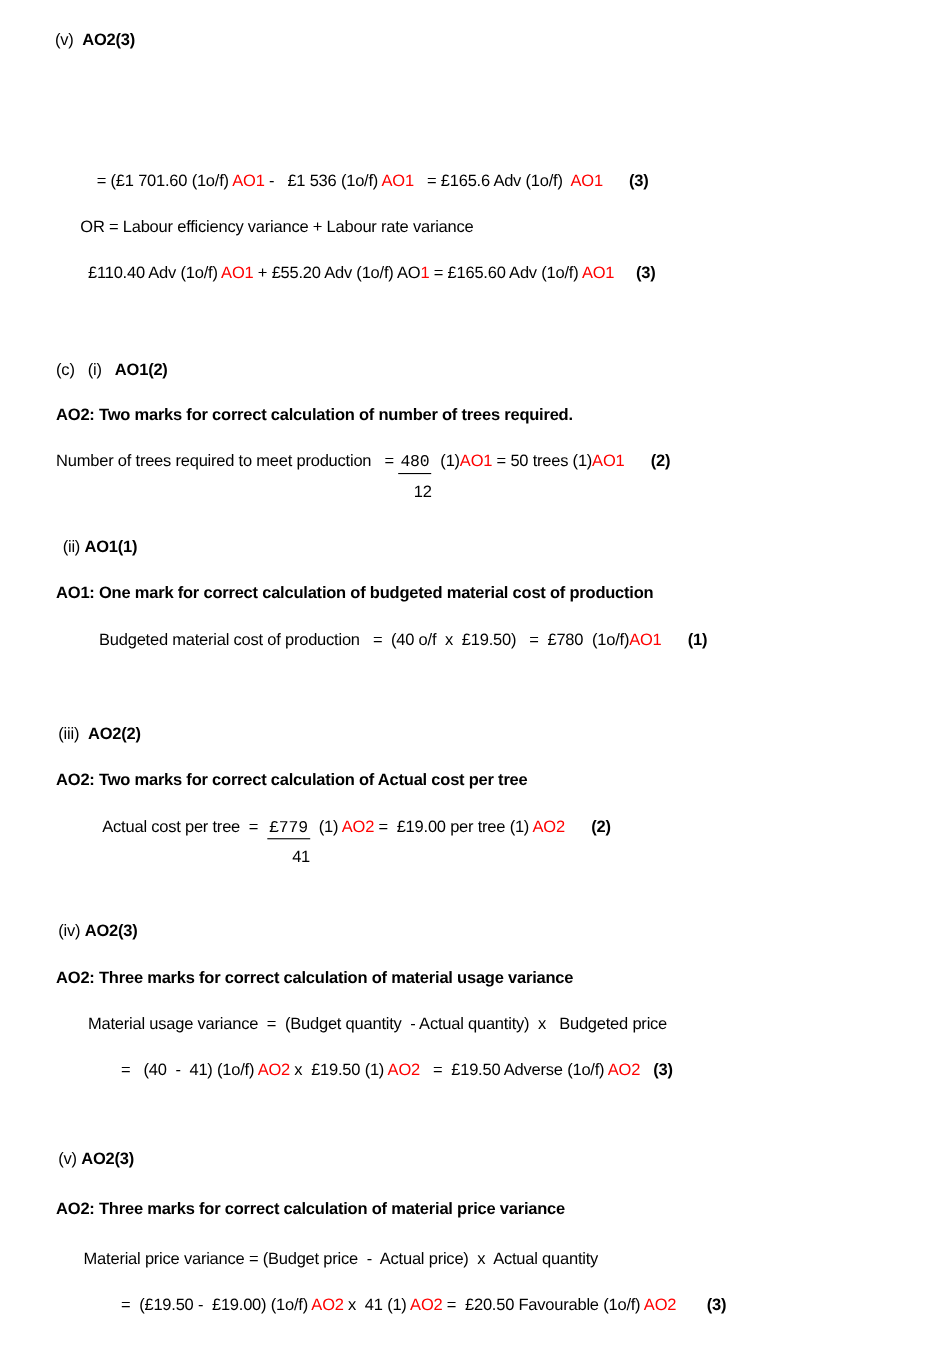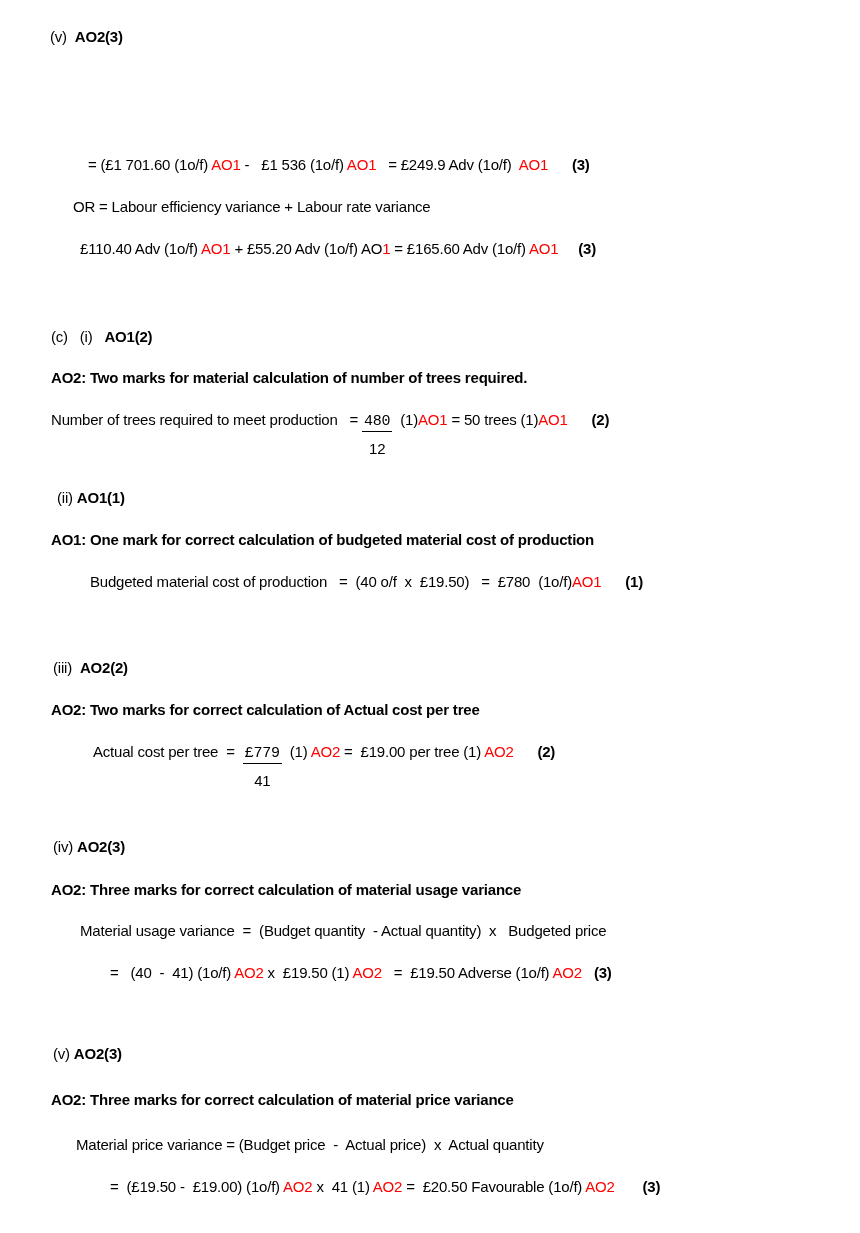--- a/index.html
+++ b/index.html
@@ -15,34 +15,34 @@
     white-space:pre;
     font-size:15px;
     line-height:17px;
     letter-spacing:-0.2px;
     color:#000;
   }
   .b{font-weight:bold;}
   .r{color:var(--accent-red,#ff0000);}
   .frac{display:inline-block;text-align:center;vertical-align:top;}
   .num{display:inline-block;border-bottom:1.5px solid #000;padding:0 2px 1px 2px;font-family:Liberation Mono, monospace;}
-  .den{display:block;margin-top:8px;}
+  .den{display:block;margin-top:8px;text-align:right;}
 </style>
 </head>
 <body>
 
 <div class="page">
 
   <div class="line" style="left:50px;top:28px"><span>(v)  </span><span class="b">AO2(3)</span></div>
-  <div class="line" style="left:88px;top:156px"><span>= (£1 701.60 (1o/f) </span><span class="r">AO1</span><span> -   £1 536 (1o/f) </span><span class="r">AO1</span><span>   = £249.9 Adv (1o/f)  </span><span class="r">AO1</span><span>      </span><span class="b">(3)</span></div>
+  <div class="line" style="left:88px;top:156px"><span>= (£1 701.60 (1o/f) </span><span class="r">AO1</span><span> -   £1 536 (1o/f) </span><span class="r">AO1</span><span>   = £165.6 Adv (1o/f)  </span><span class="r">AO1</span><span>      </span><span class="b">(3)</span></div>
   <div class="line" style="left:73px;top:198px">OR = Labour efficiency variance + Labour rate variance</div>
   <div class="line" style="left:80px;top:240px"><span>£110.40 Adv (1o/f) </span><span class="r">AO1</span><span> + £55.20 Adv (1o/f) AO</span><span class="r">1</span><span> = £165.60 Adv (1o/f) </span><span class="r">AO1</span><span>     </span><span class="b">(3)</span></div>
 
   <div class="line" style="left:51px;top:328px"><span>(c)   (i)   </span><span class="b">AO1(2)</span></div>
-  <div class="line b" style="left:51px;top:369px">AO2: Two marks for material calculation of number of trees required.</div>
+  <div class="line b" style="left:51px;top:369px">AO2: Two marks for correct calculation of number of trees required.</div>
   <div class="line" style="left:51px;top:411px"><span>Number of trees required to meet production   = </span><span class="frac"><span class="num">480</span><span class="den">12</span></span><span>  (1)</span><span class="r">AO1</span><span> = 50 trees (1)</span><span class="r">AO1</span><span>      </span><span class="b">(2)</span></div>
 
   <div class="line" style="left:57px;top:489px"><span>(ii) </span><span class="b">AO1(1)</span></div>
   <div class="line b" style="left:51px;top:531px">AO1: One mark for correct calculation of budgeted material cost of production</div>
   <div class="line" style="left:90px;top:573px"><span>Budgeted material cost of production   =  (40 o/f  x  £19.50)   =  £780  (1o/f)</span><span class="r">AO1</span><span>      </span><span class="b">(1)</span></div>
 
   <div class="line" style="left:53px;top:659px"><span>(iii)  </span><span class="b">AO2(2)</span></div>
   <div class="line b" style="left:51px;top:701px">AO2: Two marks for correct calculation of Actual cost per tree</div>
   <div class="line" style="left:93px;top:743px"><span>Actual cost per tree  =  </span><span class="frac"><span class="num">£779</span><span class="den">41</span></span><span>  (1) </span><span class="r">AO2</span><span> =  £19.00 per tree (1) </span><span class="r">AO2</span><span>      </span><span class="b">(2)</span></div>
 

